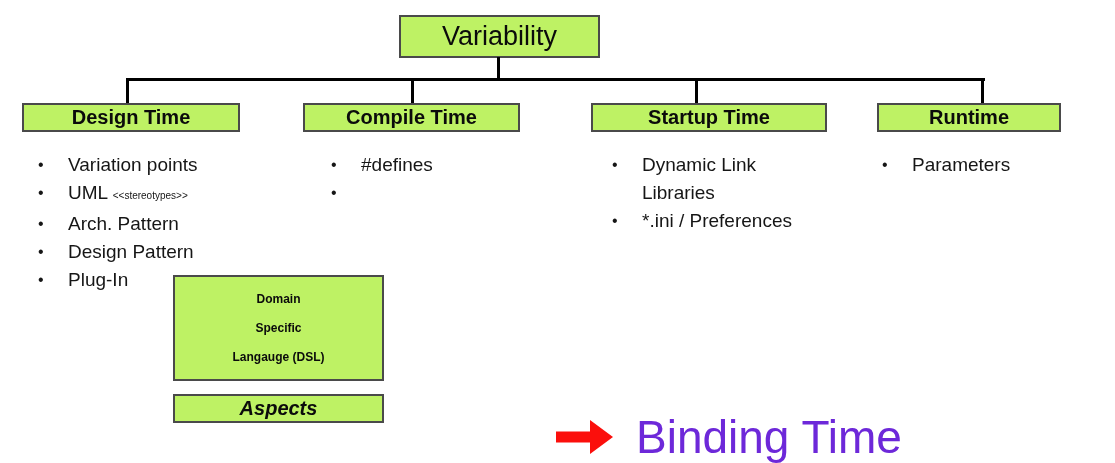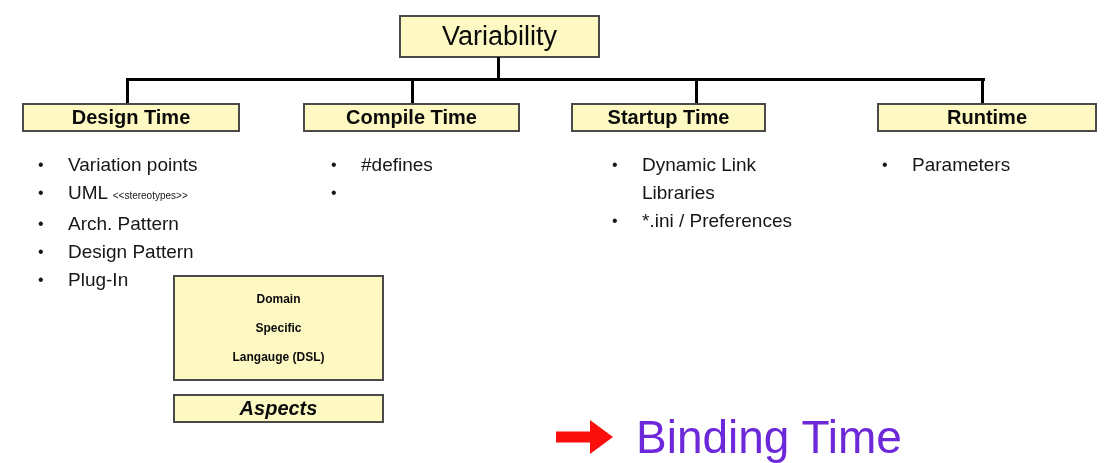--- a/index.html
+++ b/index.html
@@ -12,40 +12,40 @@
     position: relative;
     width: 1115px;
     height: 463px;
     background: #ffffff;
     overflow: hidden;
     color: #111;
   }
   
   .gbox {
     position: absolute;
-    background: #fef9c3;
+    background: #bef264;
     border: 2px solid #4a4a4a;
     box-sizing: border-box;
     display: flex;
     align-items: center;
     justify-content: center;
     color: #0b0b0b;
   }
   #variability-box {
     left: 399px; top: 15px; width: 201px; height: 43px;
     font-size: 27px; font-weight: 400;
   }
   .cat-box {
     top: 103px; height: 29px;
     font-weight: bold; font-size: 20px;
   }
   #cat-design  { left: 22px;  width: 218px; }
   #cat-compile { left: 303px; width: 217px; }
-  #cat-startup { left: 571px; width: 195px; }
-  #cat-runtime { left: 877px; width: 220px; }
+  #cat-startup { left: 591px; width: 236px; }
+  #cat-runtime { left: 877px; width: 184px; }
 
   
   .line { position: absolute; background: #000; }
   #line-root-stub     { left: 497px; top: 57px; width: 3px; height: 24px; }
   #line-main          { left: 126px; top: 78px; width: 859px; height: 3px; }
   #line-stub-design   { left: 126px; top: 78px; width: 3px; height: 26px; }
   #line-stub-compile  { left: 411px; top: 78px; width: 3px; height: 26px; }
   #line-stub-startup  { left: 695px; top: 78px; width: 3px; height: 26px; }
   #line-stub-runtime  { left: 981px; top: 78px; width: 3px; height: 26px; }
 

